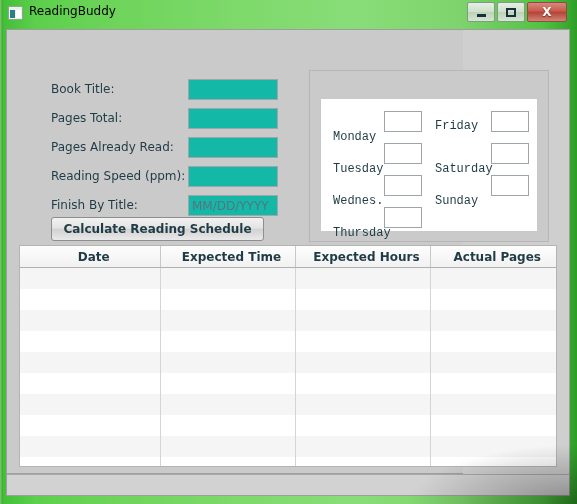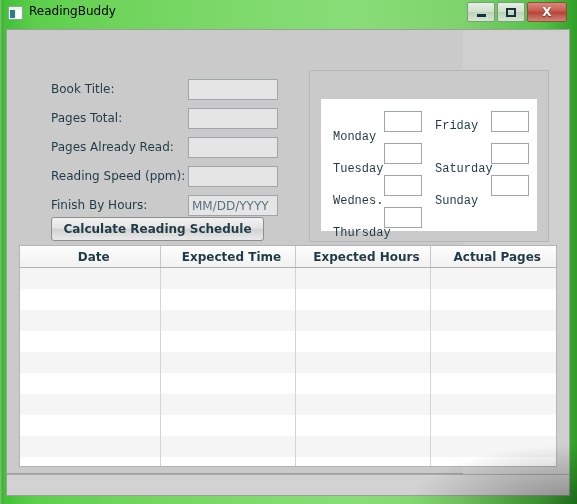--- a/index.html
+++ b/index.html
@@ -145,21 +145,21 @@
     left: 44px;
     font-size: 12px;
     color: #1f3b46;
     font-family: "DejaVu Sans", sans-serif;
     white-space: nowrap;
   }
   .form-input {
     position: absolute;
     left: 181px;
     width: 90px; height: 21px;
-    background: #e5e5e5;
+    background: #14b8a6;
     border: 1px solid #9fa6aa;
     box-sizing: border-box;
     font-size: 12px;
     color: #2a4450;
     font-family: "DejaVu Sans", sans-serif;
     padding: 0 3px;
     line-height: 19px;
     outline: none;
   }
   .form-input::placeholder { color: #5a7280; opacity: 1; }
@@ -306,21 +306,21 @@
 
         <div class="form-label" style="top:81px">Pages Total:</div>
         <input class="form-input" style="top: 78px;" type="text" placeholder="">
 
         <div class="form-label" style="top:110px">Pages Already Read:</div>
         <input class="form-input" style="top: 107px;" type="text" placeholder="">
 
         <div class="form-label" style="top:139px">Reading Speed (ppm):</div>
         <input class="form-input" style="top: 136px;" type="text" placeholder="">
 
-        <div class="form-label" style="top:168px">Finish By Hours:</div>
+        <div class="form-label" style="top:168px">Finish By Title:</div>
         <input class="form-input" style="top: 165px;" type="text" placeholder="MM/DD/YYYY">
 
         <button id="calc-button">Calculate Reading Schedule</button>
       </div>
 
       <div id="groupbox"></div>
       <div id="groupbox-inner">
 
         <div class="day-label" style="left:12px; top:15px">Monday</div>
         <input class="day-input" style="left: 63px; top: 12px;" type="text">

